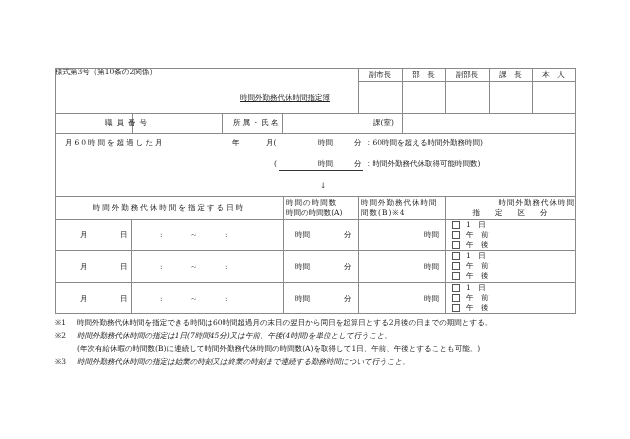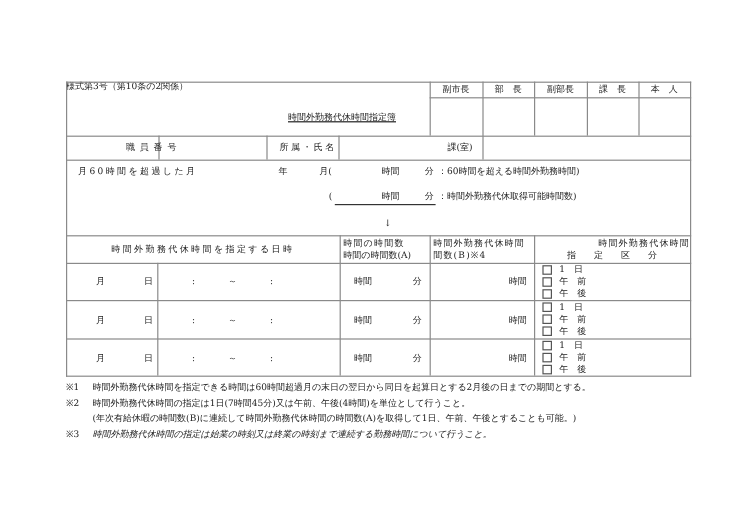--- a/index.html
+++ b/index.html
@@ -137,16 +137,16 @@
   <div class="txt" style="left:344px;top:294px;">分</div>
   <div class="txt" style="left:424px;top:294px;">時間</div>
   <div class="chk" style="left:452px;top:283px;"><span class="cb"></span><span>1　日</span></div>
   <div class="chk" style="left:452px;top:293px;"><span class="cb"></span><span>午　前</span></div>
   <div class="chk" style="left:452px;top:303px;"><span class="cb"></span><span>午　後</span></div>
 </div>
 
 <div class="txt" style="left:55px;top:318px;">※1</div>
 <div class="txt" style="left:77px;top:318px;">時間外勤務代休時間を指定できる時間は60時間超過月の末日の翌日から同日を起算日とする2月後の日までの期間とする。</div>
 <div class="txt" style="left:55px;top:331px;">※2</div>
-<div class="txt" style="left:77px;top:331px;">時間外勤務代休時間の指定は1日(7時間45分)又は午前、午後(4時間)を単位として行うこと。</div>
+<div class="txt" style="left:77px;top:331px;font-style:italic;">時間外勤務代休時間の指定は1日(7時間45分)又は午前、午後(4時間)を単位として行うこと。</div>
 <div class="txt" style="left:77px;top:344px;">(年次有給休暇の時間数(B)に連続して時間外勤務代休時間の時間数(A)を取得して1日、午前、午後とすることも可能。)</div>
 <div class="txt" style="left:55px;top:357px;">※3</div>
 <div class="txt" style="left:77px;top:357px;font-style:italic;">時間外勤務代休時間の指定は始業の時刻又は終業の時刻まで連続する勤務時間について行うこと。</div>
 
 </body></html>

